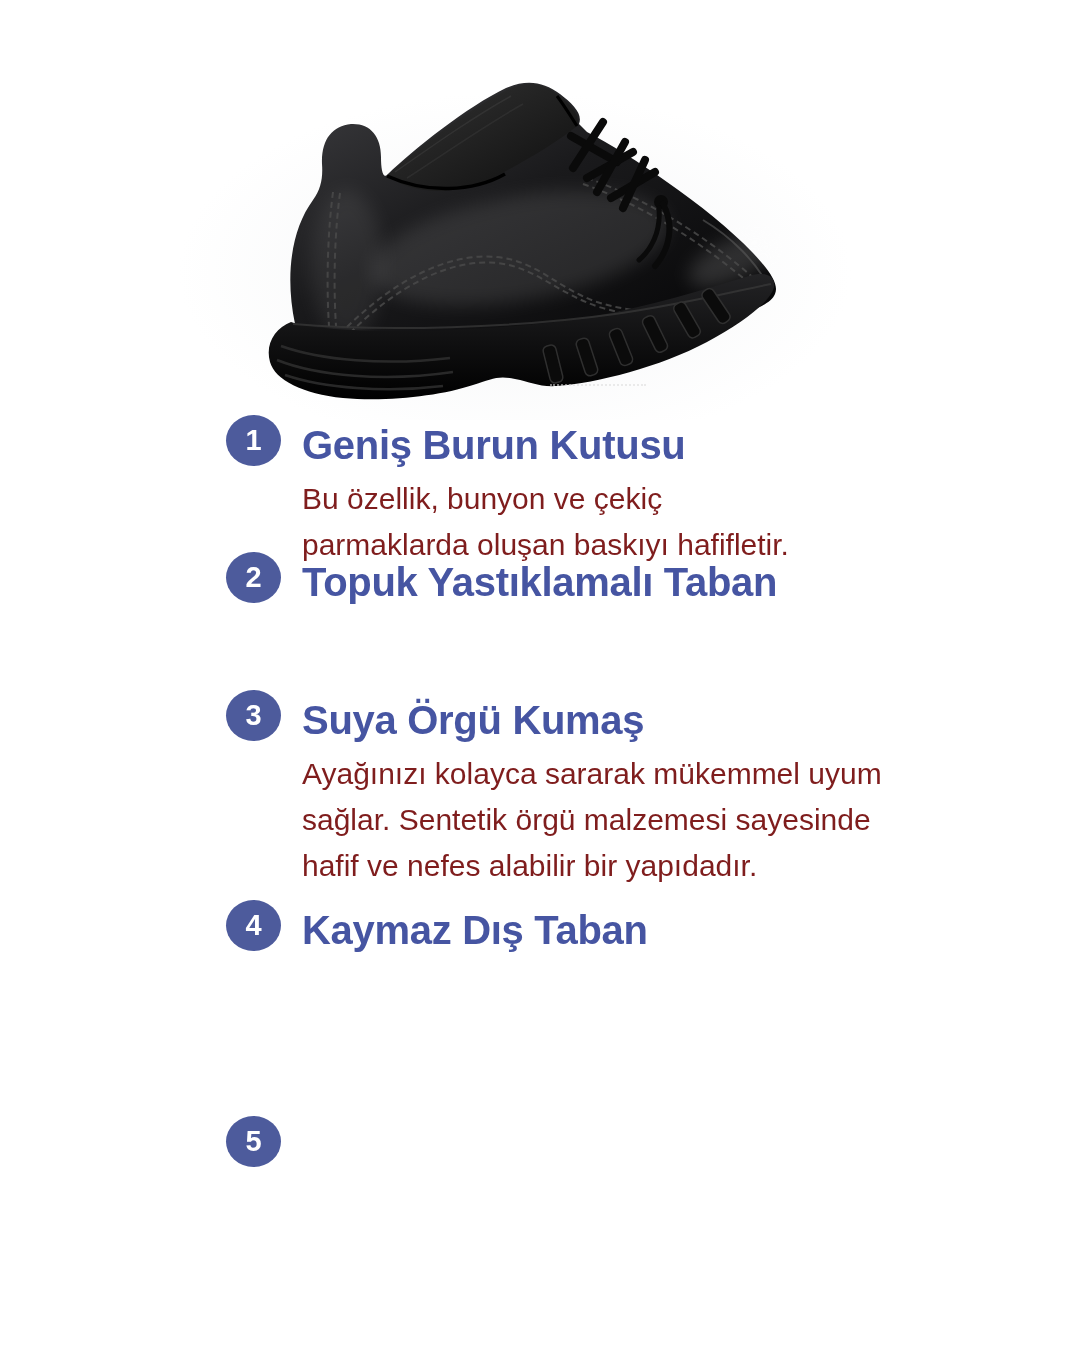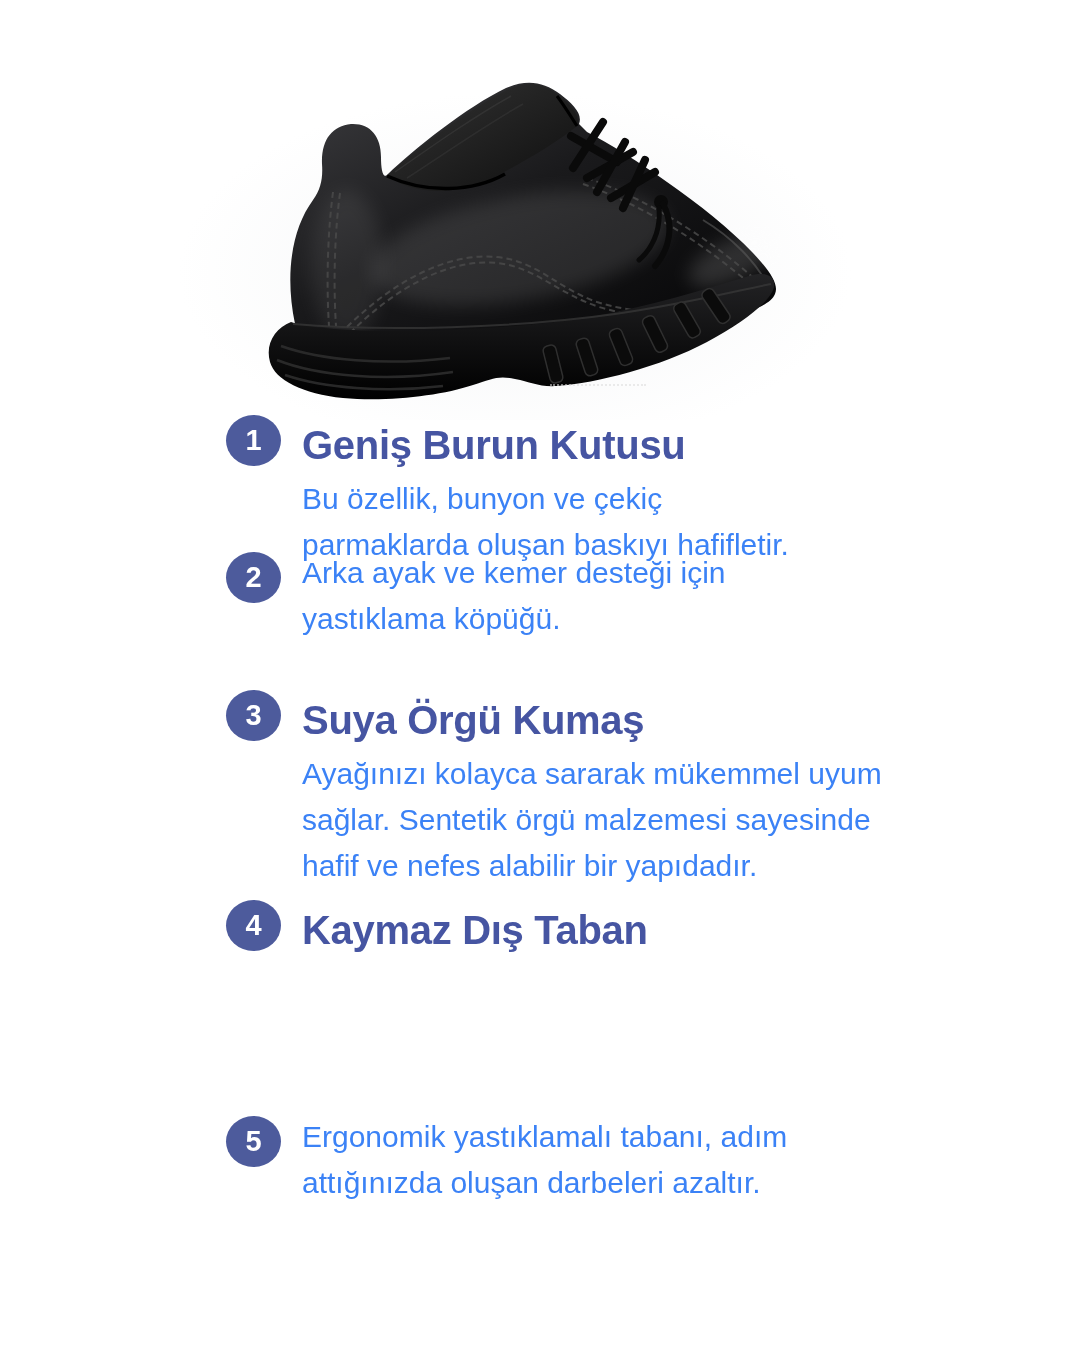--- a/index.html
+++ b/index.html
@@ -72,21 +72,21 @@
     line-height: 48px;
     font-weight: bold;
     letter-spacing: -0.3px;
     color: #4655a2;
     margin: 8px 0 7px 0;
     white-space: nowrap;
   }
   .feature p {
     font-size: 30px;
     line-height: 46px;
-    color: #3b82f6;
+    color: #7f1d1d;
     white-space: pre-line;
   }
 </style>
 </head>
 <body>
 
 <div class="canvas">
 
   <div class="shoe-wrap">
     <div class="shoe-backdrop"></div>
@@ -204,22 +204,21 @@
     <div class="content">
       <h2>Geniş Burun Kutusu</h2>
       <p>Bu özellik, bunyon ve çekiç
 parmaklarda oluşan baskıyı hafifletir.</p>
     </div>
   </section>
 
   <section class="feature f2">
     <span class="badge">2</span>
     <div class="content">
-      <p>Arka ayak ve kemer desteği için
-yastıklama köpüğü.</p>
+      <h2>Topuk Yastıklamalı Taban</h2>
     </div>
   </section>
 
   <section class="feature f3">
     <span class="badge">3</span>
     <div class="content">
       <h2>Suya Örgü Kumaş</h2>
       <p>Ayağınızı kolayca sararak mükemmel uyum
 sağlar. Sentetik örgü malzemesi sayesinde
 hafif ve nefes alabilir bir yapıdadır.</p>
@@ -229,18 +228,16 @@
   <section class="feature f4">
     <span class="badge">4</span>
     <div class="content">
       <h2>Kaymaz Dış Taban</h2>
     </div>
   </section>
 
   <section class="feature f5">
     <span class="badge">5</span>
     <div class="content">
-      <p>Ergonomik yastıklamalı tabanı, adım
-attığınızda oluşan darbeleri azaltır.</p>
     </div>
   </section>
 
 </div>
 
 </body></html>

